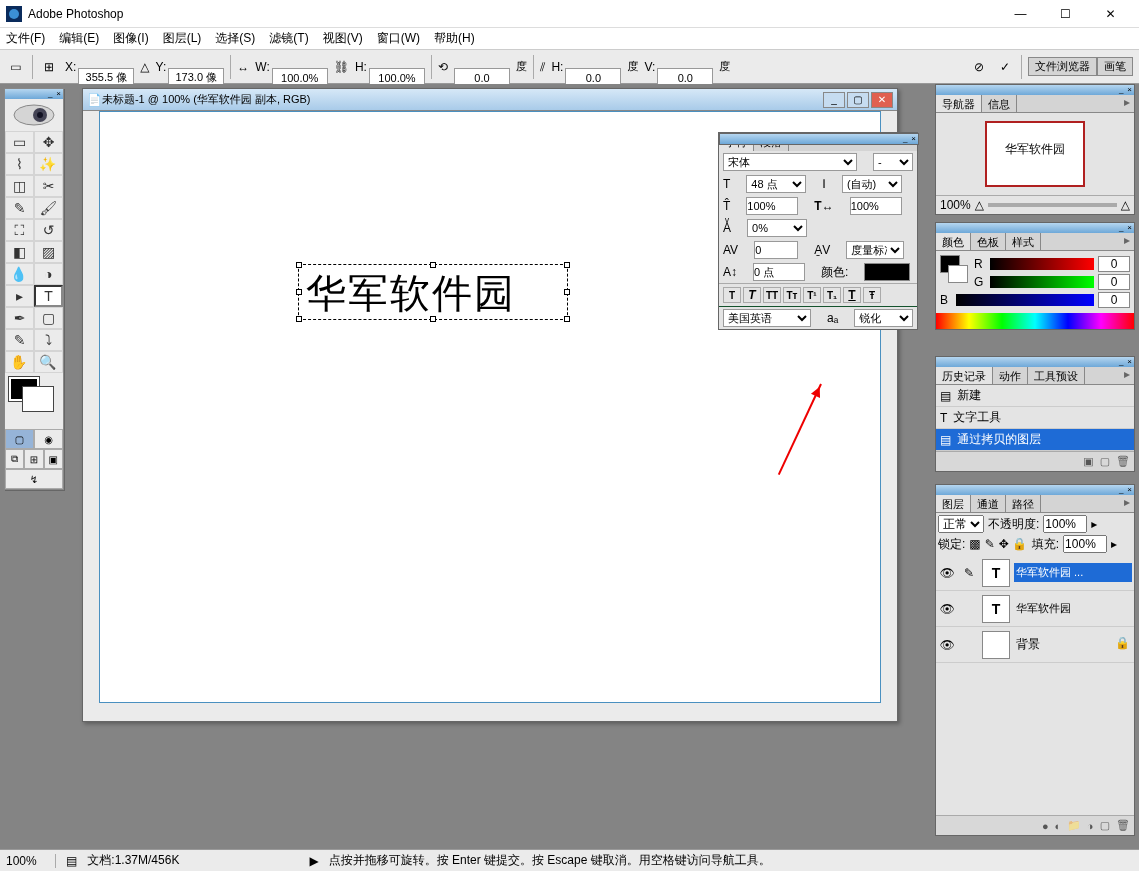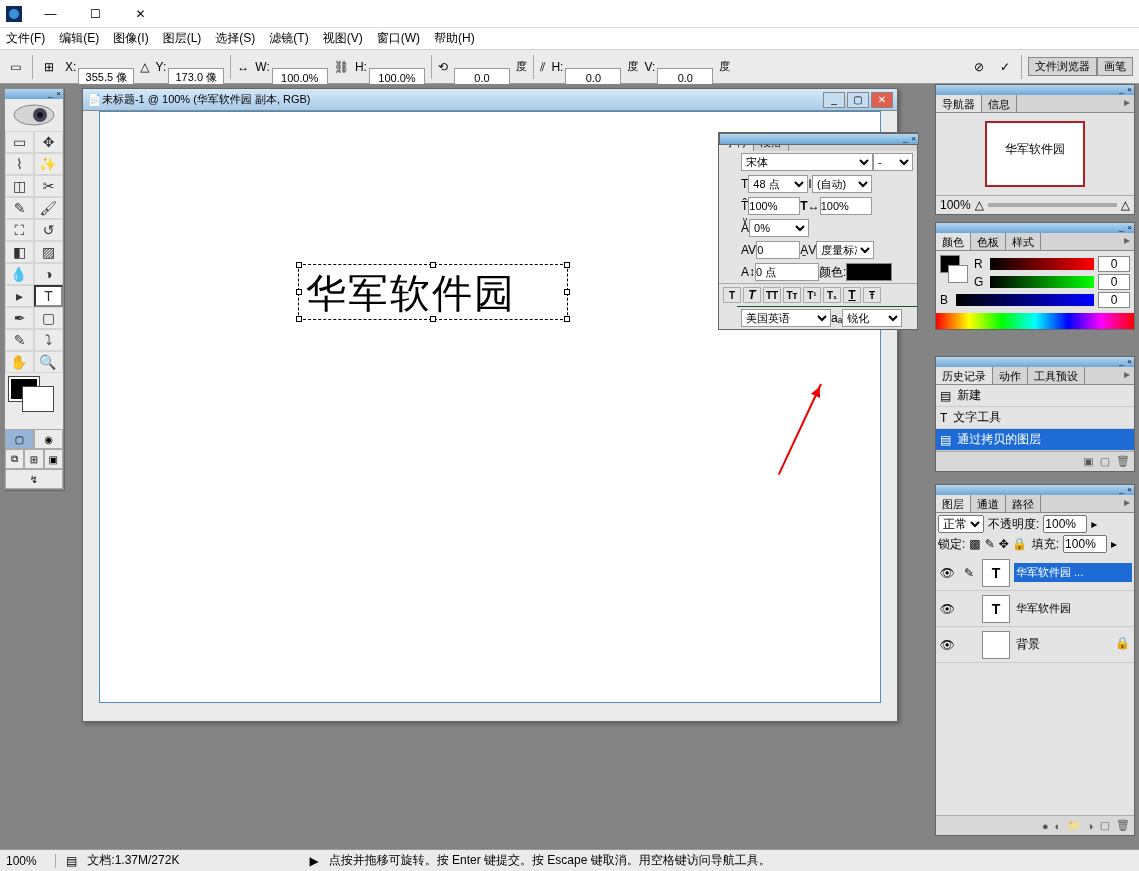--- a/index.html
+++ b/index.html
@@ -61,37 +61,38 @@
 .hist-row { display:flex; align-items:center; padding:2px 4px; gap:6px; border-bottom:1px solid #ccc; font-size:11px; }
 .hist-row.sel { background:#1e6bd6; color:#fff; }
 .layer-row { display:flex; align-items:center; padding:2px; gap:4px; border-bottom:1px solid #ccc; height:36px; }
 .layer-row .vis { width:18px; text-align:center; }
 .layer-row .thumb { width:28px; height:28px; background:#fff; border:1px solid #888; display:flex; align-items:center; justify-content:center; font-size:14px; font-weight:bold; }
 .layer-row .name-area { flex:1; padding:2px; font-size:11px; }
 .layer-row.sel .name-area { background:#1e6bd6; color:#fff; }
 .panel-foot { display:flex; justify-content:flex-end; gap:6px; padding:2px 4px; border-top:1px solid #aaa; background:#d8d8d8; height:20px; align-items:center; }
 .panel-foot span { opacity:0.6; cursor:pointer; font-size:11px; }
 .char-panel { position:absolute; left:718px; top:48px; width:200px; background:#e4e4e4; border:1px solid #666; }
-.char-panel .row { display:flex; align-items:center; gap:0; padding:2px 4px;margin-left:18px; }
+.char-panel .row { display:flex; align-items:center; gap:16px; padding:2px 4px; }
 .char-panel select, .char-panel input { border:1px solid #999; height:18px; font-size:11px; background:#fff; }
 .char-panel .tt-btns { display:flex; gap:2px; padding:3px 4px; border-top:1px solid #aaa; }
 .char-panel .tt-btns span { width:18px; height:16px; border:1px solid #aaa; display:flex; align-items:center; justify-content:center; font-size:10px; font-weight:bold; cursor:pointer; }
 .statusbar { position:absolute; left:0; right:0; bottom:0; height:22px; background:#ebebeb; border-top:1px solid #999; display:flex; align-items:center; padding:0 6px; gap:10px; font-size:11px; }
 .statusbar .zoom { width:50px; border-right:1px solid #aaa; }
 .arrow-annotation { position:absolute; left:820px; top:300px; width:2px; height:100px; background:#e00; transform:rotate(25deg); transform-origin:top; }
 .arrow-annotation::before { content:''; position:absolute; top:-2px; left:-4px; border:5px solid transparent; border-bottom:10px solid #e00; }
 </style>
 </head>
 <body>
 
 <div class="titlebar">
   <span class="icon"><svg width="16" height="16">
         <rect width="16" height="16" fill="#0a2b5c"></rect>
         <circle cx="8" cy="8" r="5" fill="#3b8fd6"></circle>
       </svg></span>
+  <span class="title">Adobe Photoshop</span>
   <div class="winctl">
     <span>—</span>
     <span>☐</span>
     <span>✕</span>
   </div>
 </div>
 
 <div class="menubar">
   <span>文件(F)</span>
   <span>编辑(E)</span>
@@ -275,21 +276,21 @@
       <span style="flex:1"></span>
     </div>
     <div class="row">
       <span>AV</span>
         <input style="width: 44px;" value="0">
       <span>A̱V</span>
         <select style="width:58px"><option>度量标准</option></select>
     </div>
     <div class="row">
       <span>A↕</span>
-        <input style="width: 64px;" value="0 点">
+        <input style="width: 52px;" value="0 点">
       <span>颜色:</span>
       <div style="width:46px;height:18px;background:#000;border:1px solid #888"></div>
     </div>
     <div class="tt-btns">
       <span>T</span>
         <span>
           <i>T</i>
         </span>
       <span>TT</span>
         <span>Tᴛ</span>
@@ -454,16 +455,16 @@
         <span>▢</span>
         <span>🗑</span>
       </div>
     </div>
   </div>
 </div>
 
 <div class="statusbar">
   <span class="zoom">100%</span>
   <span>▤</span>
-  <span>文档:1.37M/272K</span>
+  <span>文档:1.37M/456K</span>
   <span style="margin-left:120px">▶</span>
   <span>点按并拖移可旋转。按 Enter 键提交。按 Escape 键取消。用空格键访问导航工具。</span>
 </div>
 
 </body></html>

